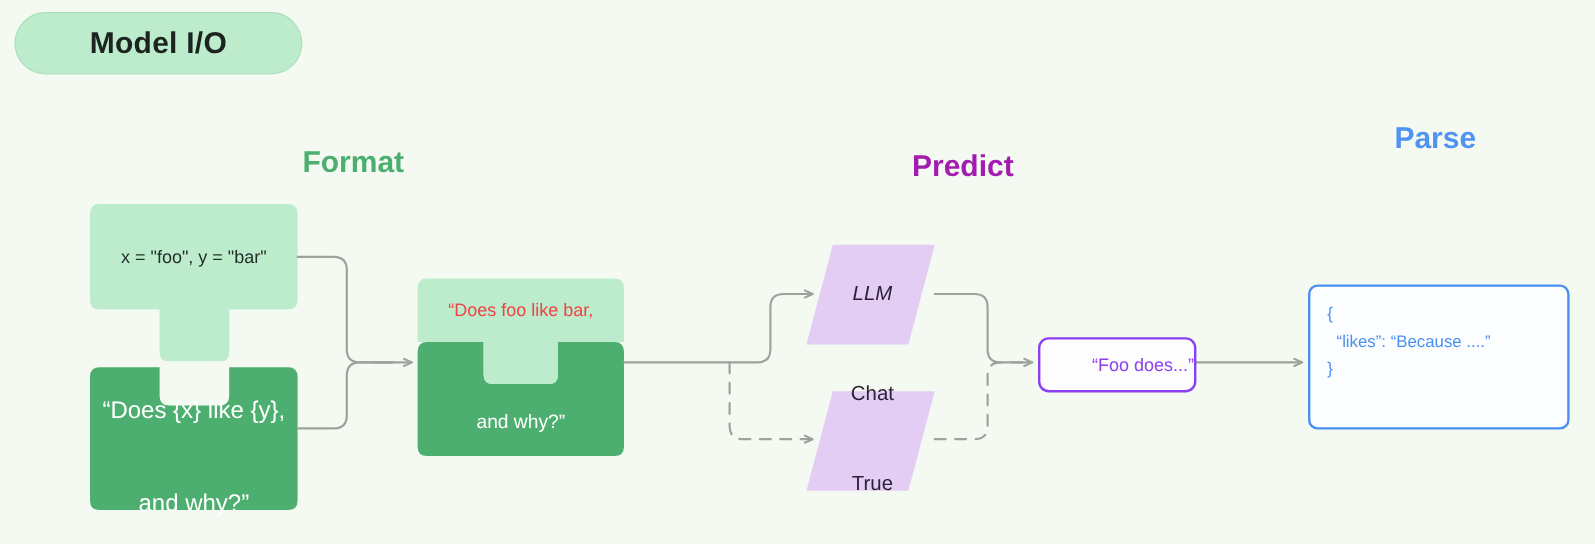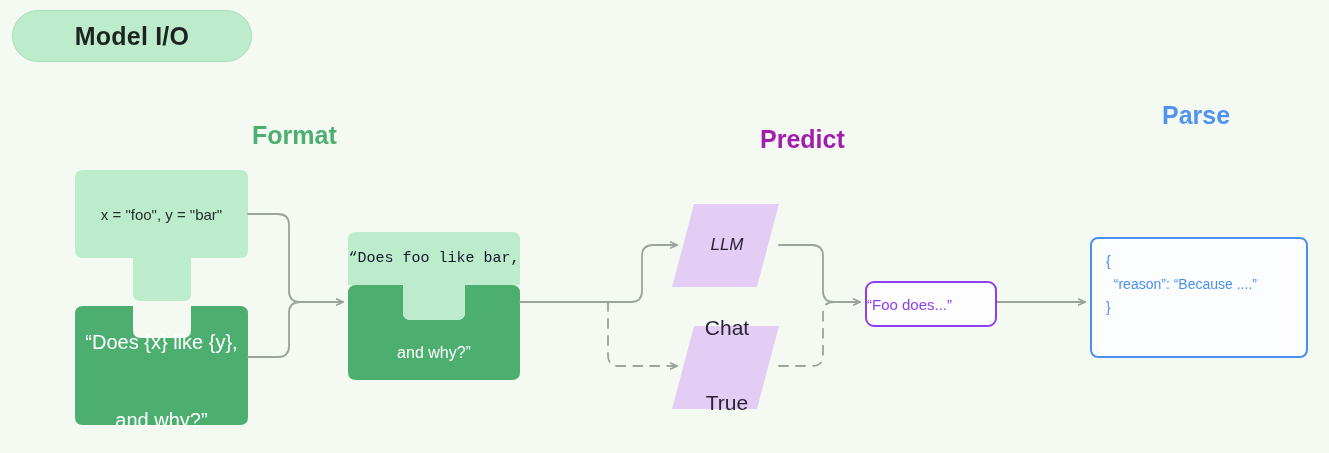--- a/index.html
+++ b/index.html
@@ -77,46 +77,46 @@
   .t-vars {
     left: 75px; top: 170px; width: 173px; height: 88px;
     font-size: 15px; color: #23302a;
   }
   .t-tmpl {
     left: 75px; top: 337px; width: 173px; height: 88px;
     font-size: 20px; color: #ffffff; line-height: 26px;
   }
   .t-prompt-top {
     left: 348px; top: 232px; width: 172px; height: 53px;
-    font-size: 15px; color: #0f172a; font-family: Liberation Mono, monospace;
+    font-size: 15px; color: #ef4444;
   }
   .t-prompt-bottom {
     left: 348px; top: 325px; width: 172px; height: 55px;
     font-size: 16px; color: #ffffff;
   }
   .t-llm {
     left: 672px; top: 205px; width: 110px; height: 80px;
     font-size: 17px; color: #2b2236; font-style: italic;
   }
   .t-chat {
     left: 672px; top: 325px; width: 110px; height: 80px;
-    font-size: 21px; color: #2b2236; line-height: 25px;
+    font-size: 17px; color: #2b2236; line-height: 25px;
   }
 
   
   .response-box {
     position: absolute;
     left: 865px; top: 281px;
     width: 128px; height: 42px;
     border: 2.5px solid #8b3ff0;
     border-radius: 9px;
     background: #fdfdfd;
     display: flex;
     align-items: center;
-    justify-content: flex-start;
+    justify-content: flex-end;
   }
   .response-text {
     font-size: 15px;
     color: #8b3ff0;
     white-space: pre;
   }
 
   
   .json-box {
     position: absolute;
@@ -233,18 +233,18 @@
       <div>True</div>
     </div>
   </div>
 
   <div class="response-box">
     <span class="response-text">“Foo does...”</span>
   </div>
 
   <div class="json-box">
     <div class="json-line">{</div>
-    <div class="json-line">  “reason”: “Because ....”</div>
+    <div class="json-line">  “likes”: “Because ....”</div>
     <div class="json-line">}</div>
   </div>
 
 
 </div>
 
 </body></html>

